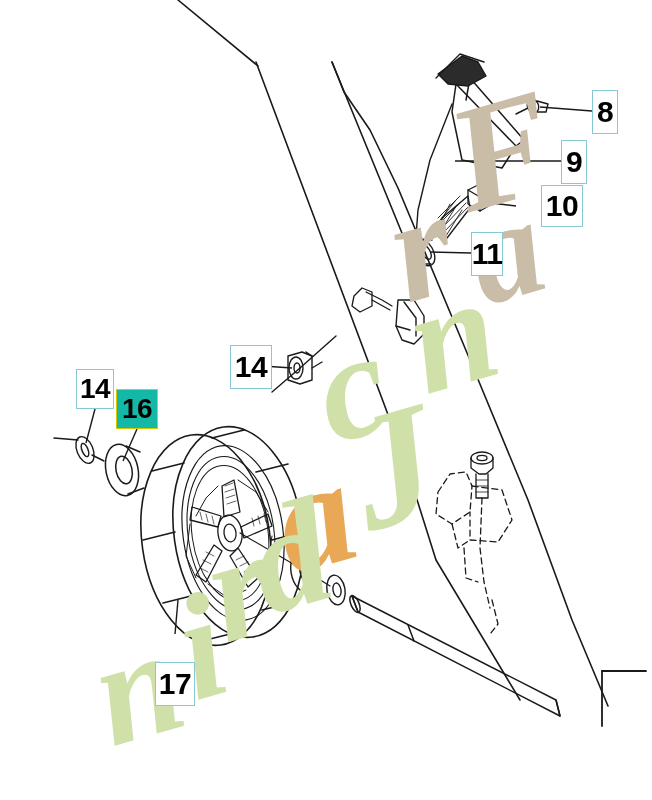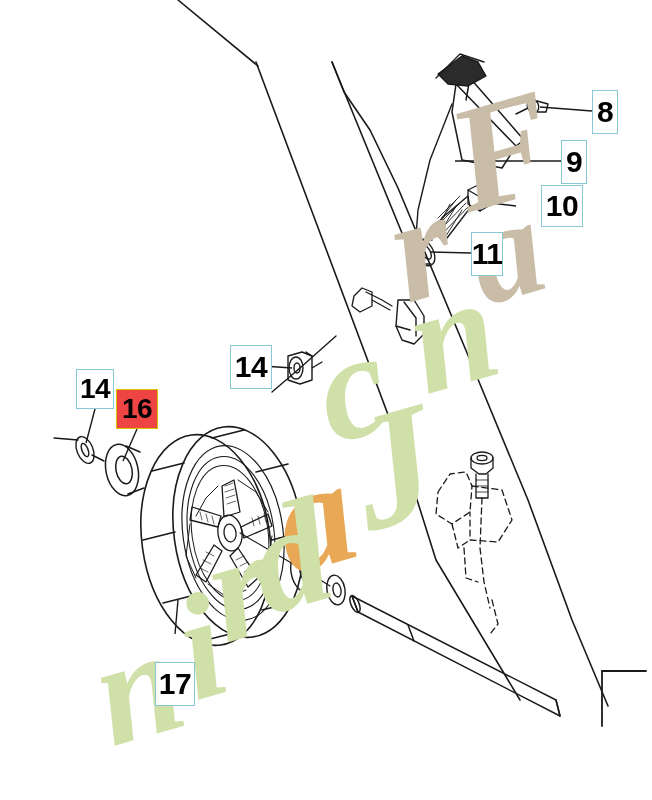--- a/index.html
+++ b/index.html
@@ -33,21 +33,21 @@
     font-family: "Liberation Sans", sans-serif;
     font-weight: bold;
     display: flex;
     align-items: center;
     justify-content: center;
     letter-spacing: -0.5px;
     line-height: 1;
     z-index: 40;
   }
   .callout.highlight {
-    background: #ef4444;
+    background: #14b8a6;
     border-color: #d8c800;
   }
   .wm {
     position: absolute;
     z-index: 5;
     pointer-events: none;
     font-family: "Liberation Serif", serif;
     font-style: italic;
     font-weight: bold;
     white-space: nowrap;

